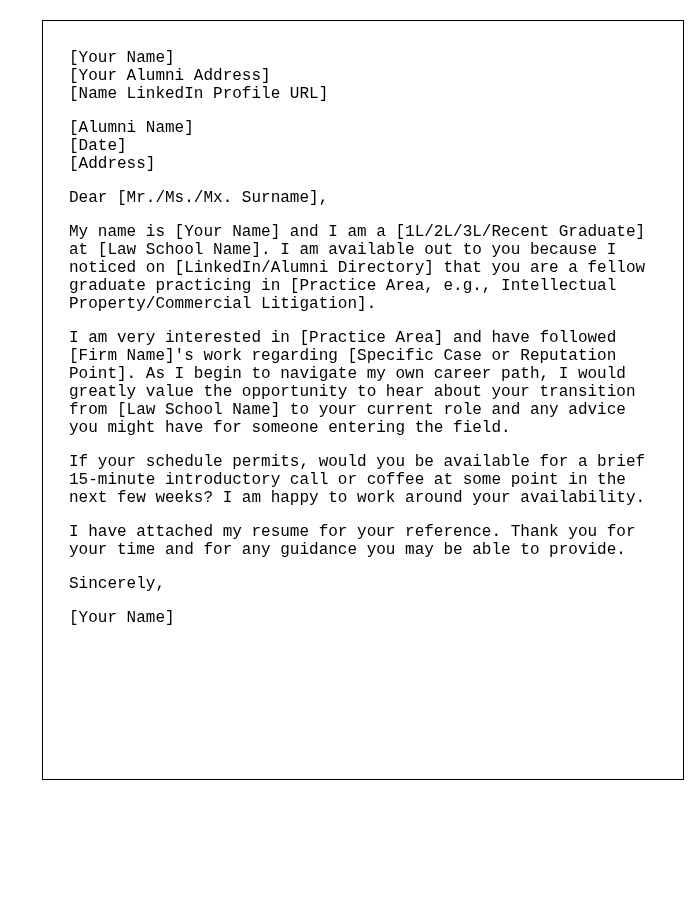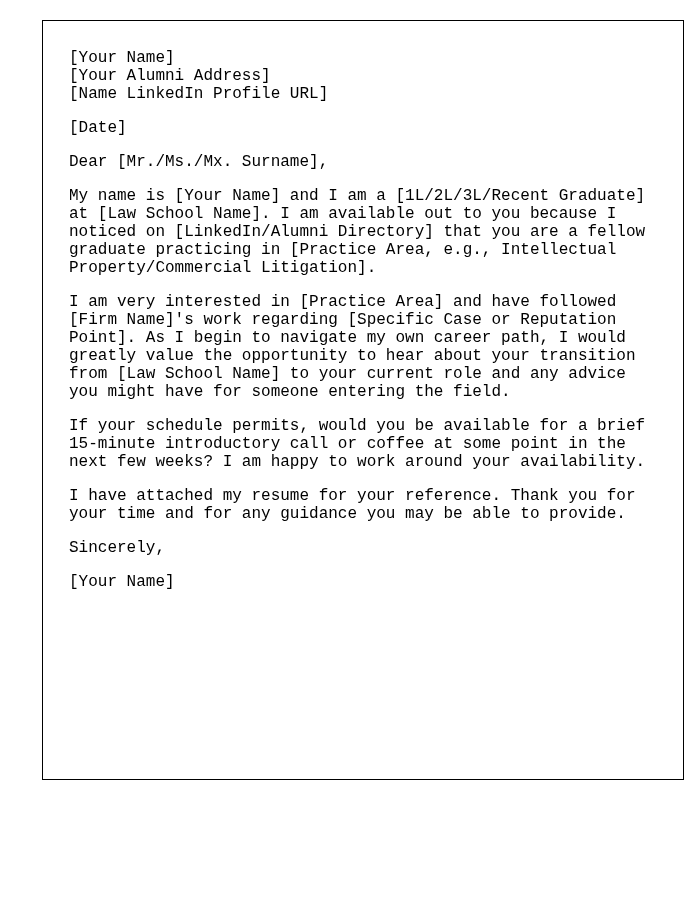--- a/index.html
+++ b/index.html
@@ -49,21 +49,23 @@
   <div class="page">
 
     <p>
       <span class="line">[Your Name]</span>
       <span class="line">[Your Alumni Address]</span>
       <span class="line">[Name LinkedIn Profile URL]</span>
     </p>
 
 
     <p>
+      <span class="line">[Alumni Name]</span>
       <span class="line">[Date]</span>
+      <span class="line">[Address]</span>
     </p>
 
     <p>Dear [Mr./Ms./Mx. Surname],</p>
 
     <p>My name is [Your Name] and I am a [1L/2L/3L/Recent Graduate] at [Law School Name]. I am available out to you because I noticed on [LinkedIn/Alumni Directory] that you are a fellow graduate practicing in [Practice Area, e.g., Intellectual Property/Commercial Litigation].</p>
     <p>I am very interested in [Practice Area] and have followed [Firm Name]'s work regarding [Specific Case or Reputation Point]. As I begin to navigate my own career path, I would greatly value the opportunity to hear about your transition from [Law School Name] to your current role and any advice you might have for someone entering the field.</p>
     <p>If your schedule permits, would you be available for a brief 15-minute introductory call or coffee at some point in the next few weeks? I am happy to work around your availability.</p>
     <p>I have attached my resume for your reference. Thank you for your time and for any guidance you may be able to provide.</p>
 
     <p>Sincerely,</p>

